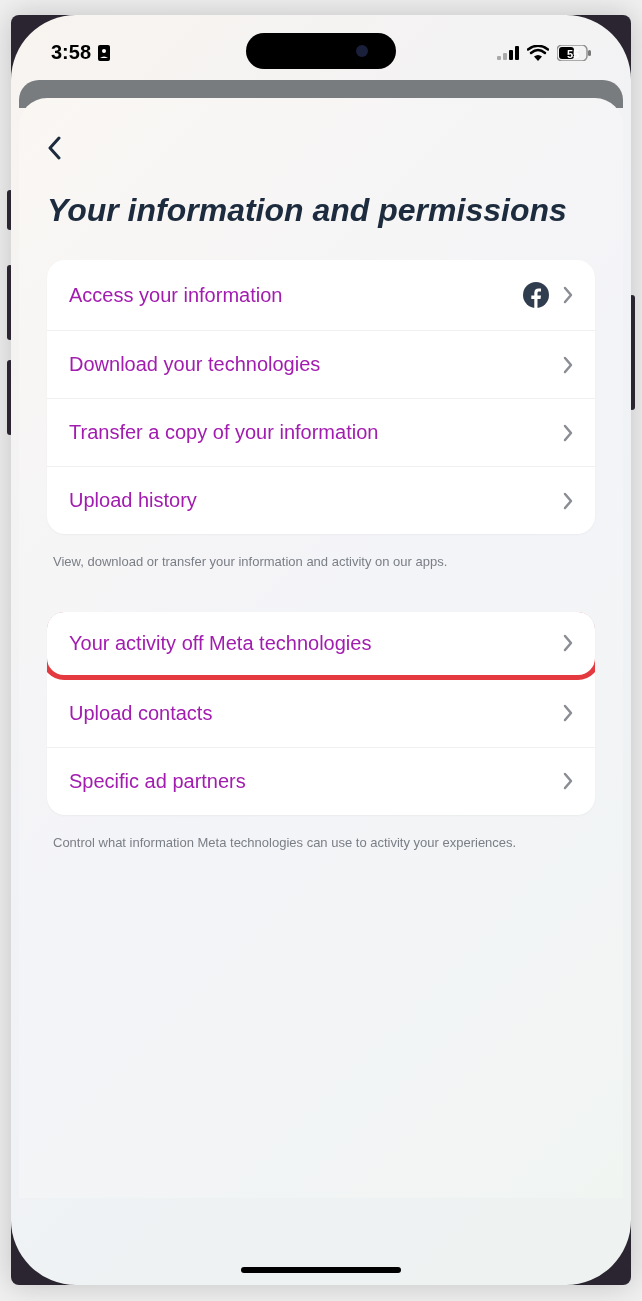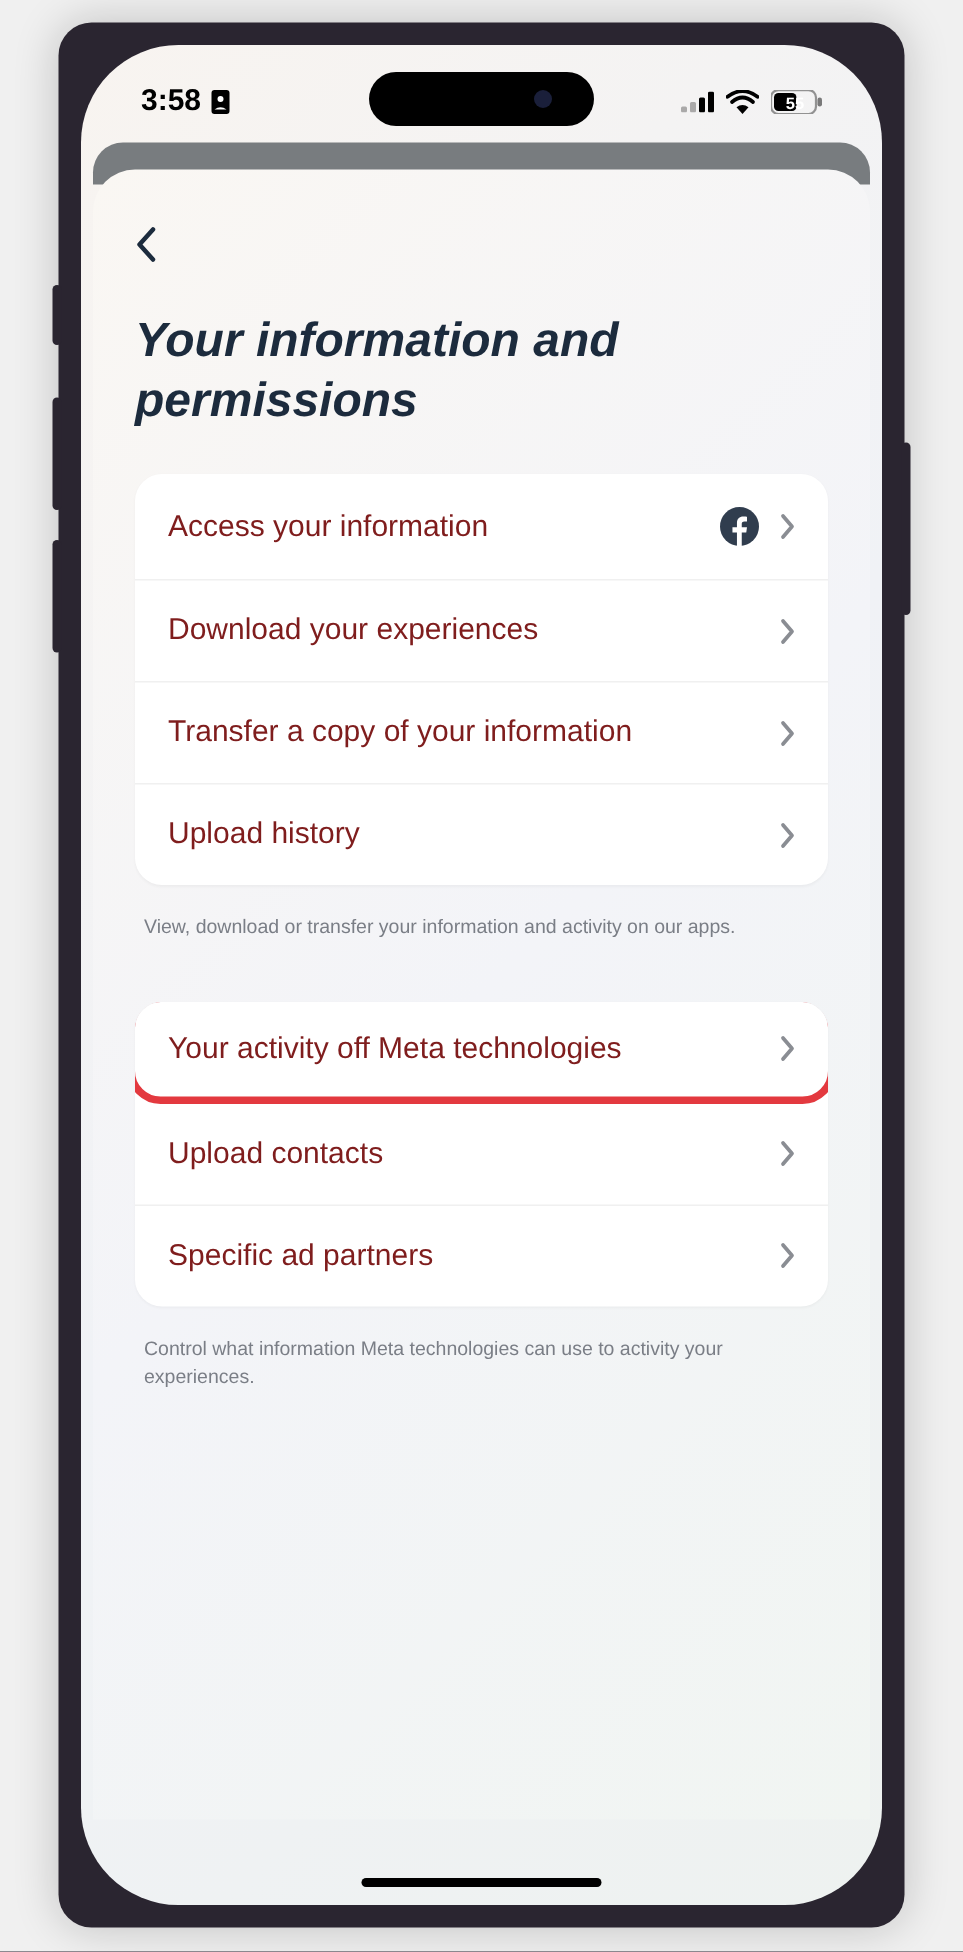--- a/index.html
+++ b/index.html
@@ -9,25 +9,24 @@
       font-family: -apple-system, BlinkMacSystemFont, 'Segoe UI', Helvetica, Arial, sans-serif;
     }
     body {
       background: #f0f0f0;
       display: flex;
       justify-content: center;
       align-items: flex-start;
       min-height: 1301px;
     }
     .phone-frame {
-      width: 564px;
+      width: 620px;
       height: 1270px;
       background: #2a2530;
-      border-radius: 22px;
-      padding: 15px;
+      border-radius: 8px;
       margin-top: 15px;
       position: relative;
       box-shadow: 0 0 30px rgba(0,0,0,0.2);
     }
     .phone-screen {
       width: 100%;
       height: 100%;
       background: linear-gradient(135deg, #f8f4f0 0%, #f0f2f6 50%, #eef2f0 100%);
       border-radius: 65px;
       overflow: hidden;
@@ -116,21 +115,21 @@
       justify-content: space-between;
       padding: 22px 22px;
       border-bottom: 1px solid #f0f0f0;
       cursor: pointer;
     }
     .list-item:last-child {
       border-bottom: none;
     }
     .list-item-label {
       font-size: 20px;
-      color: #7f1d1d;
+      color: #a21caf;
       font-weight: 500;
     }
     .list-item-right {
       display: flex;
       align-items: center;
       gap: 14px;
     }
     .chevron {
       color: #8a8d93;
     }
@@ -228,21 +227,21 @@
             <svg width="26" height="26" viewBox="0 0 26 26">
               <circle cx="13" cy="13" r="13" fill="#303d4e"></circle>
               <path d="M14.5 26 L14.5 17 L17.5 17 L18 13.5 L14.5 13.5 L14.5 11.3 C14.5 10.3 14.8 9.6 16.3 9.6 L18 9.6 L18 6.5 C17.7 6.5 16.7 6.4 15.5 6.4 C13 6.4 11.3 7.9 11.3 10.8 L11.3 13.5 L8.3 13.5 L8.3 17 L11.3 17 L11.3 26 Z" fill="#fff"></path>
             </svg>
             <svg class="chevron" width="10" height="18" viewBox="0 0 10 18">
               <path d="M2 2 L8 9 L2 16" stroke="#8a8d93" stroke-width="2.5" fill="none" stroke-linecap="round" stroke-linejoin="round"></path>
             </svg>
           </div>
         </div>
         <div class="list-item">
-          <span class="list-item-label">Download your experiences</span>
+          <span class="list-item-label">Download your technologies</span>
           <svg class="chevron" width="10" height="18" viewBox="0 0 10 18">
             <path d="M2 2 L8 9 L2 16" stroke="#8a8d93" stroke-width="2.5" fill="none" stroke-linecap="round" stroke-linejoin="round"></path>
           </svg>
         </div>
         <div class="list-item">
           <span class="list-item-label">Transfer a copy of your information</span>
           <svg class="chevron" width="10" height="18" viewBox="0 0 10 18">
             <path d="M2 2 L8 9 L2 16" stroke="#8a8d93" stroke-width="2.5" fill="none" stroke-linecap="round" stroke-linejoin="round"></path>
           </svg>
         </div>

